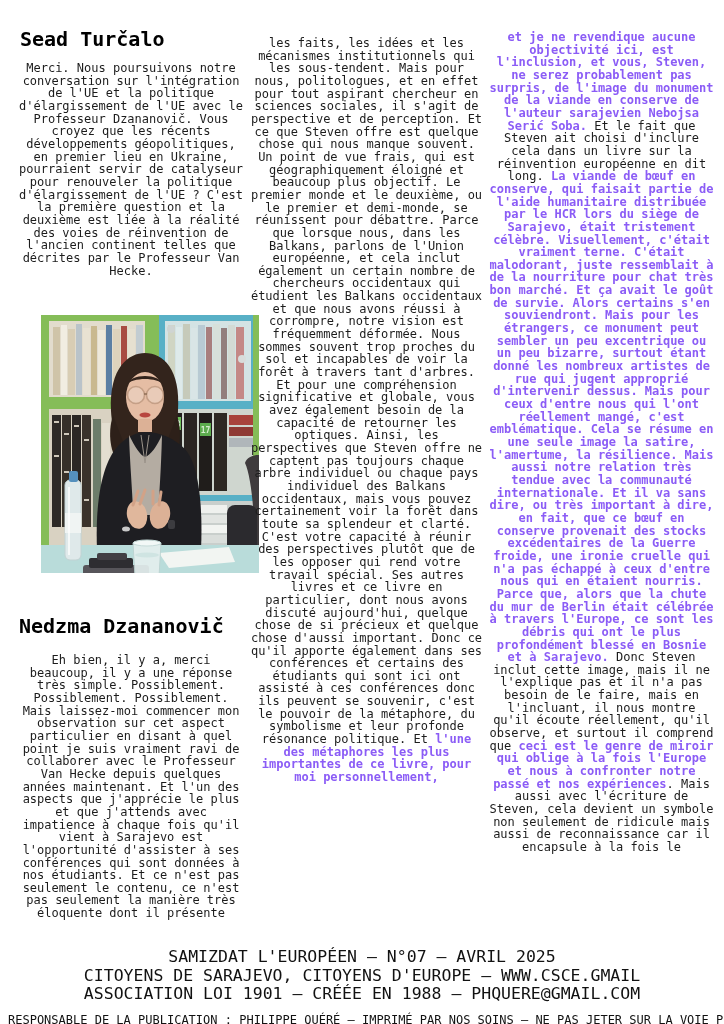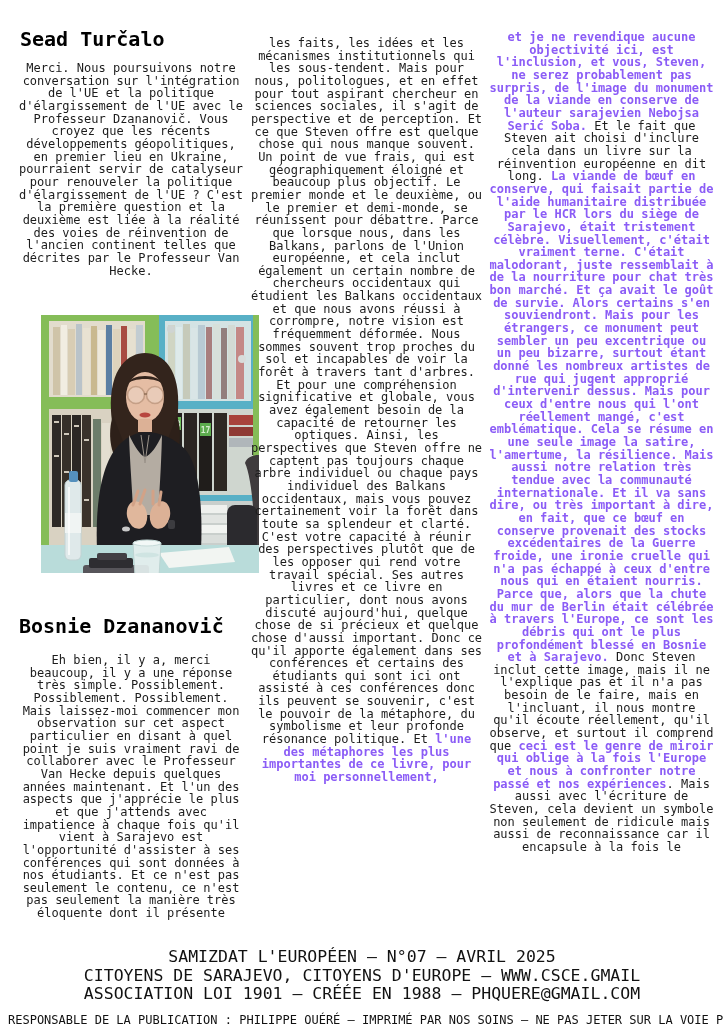--- a/index.html
+++ b/index.html
@@ -146,21 +146,21 @@
     <rect x="24" y="198" width="16" height="20" fill="#f0f4f3"></rect>
     <rect x="28" y="156" width="9" height="11" rx="2" fill="#5590bd"></rect>
     <line x1="28" y1="172" x2="28" y2="240" stroke="#ffffff" stroke-width="2" opacity="0.7"></line>
 
     <path d="M92,228 L120,228 L118,262 L94,262 Z" fill="#e4efee" opacity="0.92" stroke="#bdd4d2" stroke-width="1"></path>
     <ellipse cx="106" cy="228" rx="14" ry="3" fill="#f2f8f7" stroke="#c6dbd9" stroke-width="1"></ellipse>
     <ellipse cx="106" cy="240" rx="12" ry="2.5" fill="#cfe4e2"></ellipse>
   </svg>
 </div>
 
-<h2 class="col" style="left:19px;top:617px;">Bosnie Dzananovič</h2>
+<h2 class="col" style="left:19px;top:617px;">Nedzma Dzananovič</h2>
 
 <p class="col" style="left:19px;top:654px;width:224px;">Eh bien, il y a, merci beaucoup, il y a une réponse très simple. Possiblement. Possiblement. Possiblement. Mais laissez-moi commencer mon observation sur cet aspect particulier en disant à quel point je suis vraiment ravi de collaborer avec le Professeur Van Hecke depuis quelques années maintenant. Et l'un des aspects que j'apprécie le plus et que j'attends avec impatience à chaque fois qu'il vient à Sarajevo est l'opportunité d'assister à ses conférences qui sont données à nos étudiants. Et ce n'est pas seulement le contenu, ce n'est pas seulement la manière très éloquente dont il présente</p>
 
 <p class="col" style="left:250px;top:37px;width:233px;">
   <span>les faits, les idées et les mécanismes institutionnels qui les sous-tendent. Mais pour nous, politologues, et en effet pour tout aspirant chercheur en sciences sociales, il s'agit de perspective et de perception. Et ce que Steven offre est quelque chose qui nous manque souvent. Un point de vue frais, qui est géographiquement éloigné et beaucoup plus objectif. Le premier monde et le deuxième, ou le premier et demi-monde, se réunissent pour débattre. Parce que lorsque nous, dans les Balkans, parlons de l'Union européenne, et cela inclut également un certain nombre de chercheurs occidentaux qui étudient les Balkans occidentaux et que nous avons réussi à corrompre, notre vision est fréquemment déformée. Nous sommes souvent trop proches du sol et incapables de voir la forêt à travers tant d'arbres. Et pour une compréhension significative et globale, vous avez également besoin de la capacité de retourner les optiques. Ainsi, les perspectives que Steven offre ne captent pas toujours chaque arbre individuel ou chaque pays individuel des Balkans occidentaux, mais vous pouvez certainement voir la forêt dans toute sa splendeur et clarté. C'est votre capacité à réunir des perspectives plutôt que de les opposer qui rend votre travail spécial. Ses autres livres et ce livre en particulier, dont nous avons discuté aujourd'hui, quelque chose de si précieux et quelque chose d'aussi important. Donc ce qu'il apporte également dans ses conférences et certains des étudiants qui sont ici ont assisté à ces conférences donc ils peuvent se souvenir, c'est le pouvoir de la métaphore, du symbolisme et leur profonde résonance politique. Et </span><b>l'une des métaphores les plus importantes de ce livre, pour moi personnellement,</b>
 </p>
 
 <p class="col" style="left:486px;top:31px;width:231px;">
   <b>et je ne revendique aucune objectivité ici, est l'inclusion, et vous, Steven, ne serez probablement pas surpris, de l'image du monument de la viande en conserve de l'auteur sarajevien Nebojsa Serić Soba.</b><span> Et le fait que Steven ait choisi d'inclure cela dans un livre sur la réinvention européenne en dit long. </span><b>La viande de bœuf en conserve, qui faisait partie de l'aide humanitaire distribuée par le HCR lors du siège de Sarajevo, était tristement célèbre. Visuellement, c'était vraiment terne. C'était malodorant, juste ressemblait à de la nourriture pour chat très bon marché. Et ça avait le goût de survie. Alors certains s'en souviendront. Mais pour les étrangers, ce monument peut sembler un peu excentrique ou un peu bizarre, surtout étant donné les nombreux artistes de rue qui jugent approprié d'intervenir dessus. Mais pour ceux d'entre nous qui l'ont réellement mangé, c'est emblématique. Cela se résume en une seule image la satire, l'amertume, la résilience. Mais aussi notre relation très tendue avec la communauté internationale. Et il va sans dire, ou très important à dire, en fait, que ce bœuf en conserve provenait des stocks excédentaires de la Guerre froide, une ironie cruelle qui n'a pas échappé à ceux d'entre nous qui en étaient nourris. Parce que, alors que la chute du mur de Berlin était célébrée à travers l'Europe, ce sont les débris qui ont le plus profondément blessé en Bosnie et à Sarajevo.</b><span> Donc Steven inclut cette image, mais il ne l'explique pas et il n'a pas besoin de le faire, mais en l'incluant, il nous montre qu'il écoute réellement, qu'il observe, et surtout il comprend que </span><b>ceci est le genre de miroir qui oblige à la fois l'Europe et nous à confronter notre passé et nos expériences</b><span>. Mais aussi avec l'écriture de Steven, cela devient un symbole non seulement de ridicule mais aussi de reconnaissance car il encapsule à la fois le</span>
 </p>

